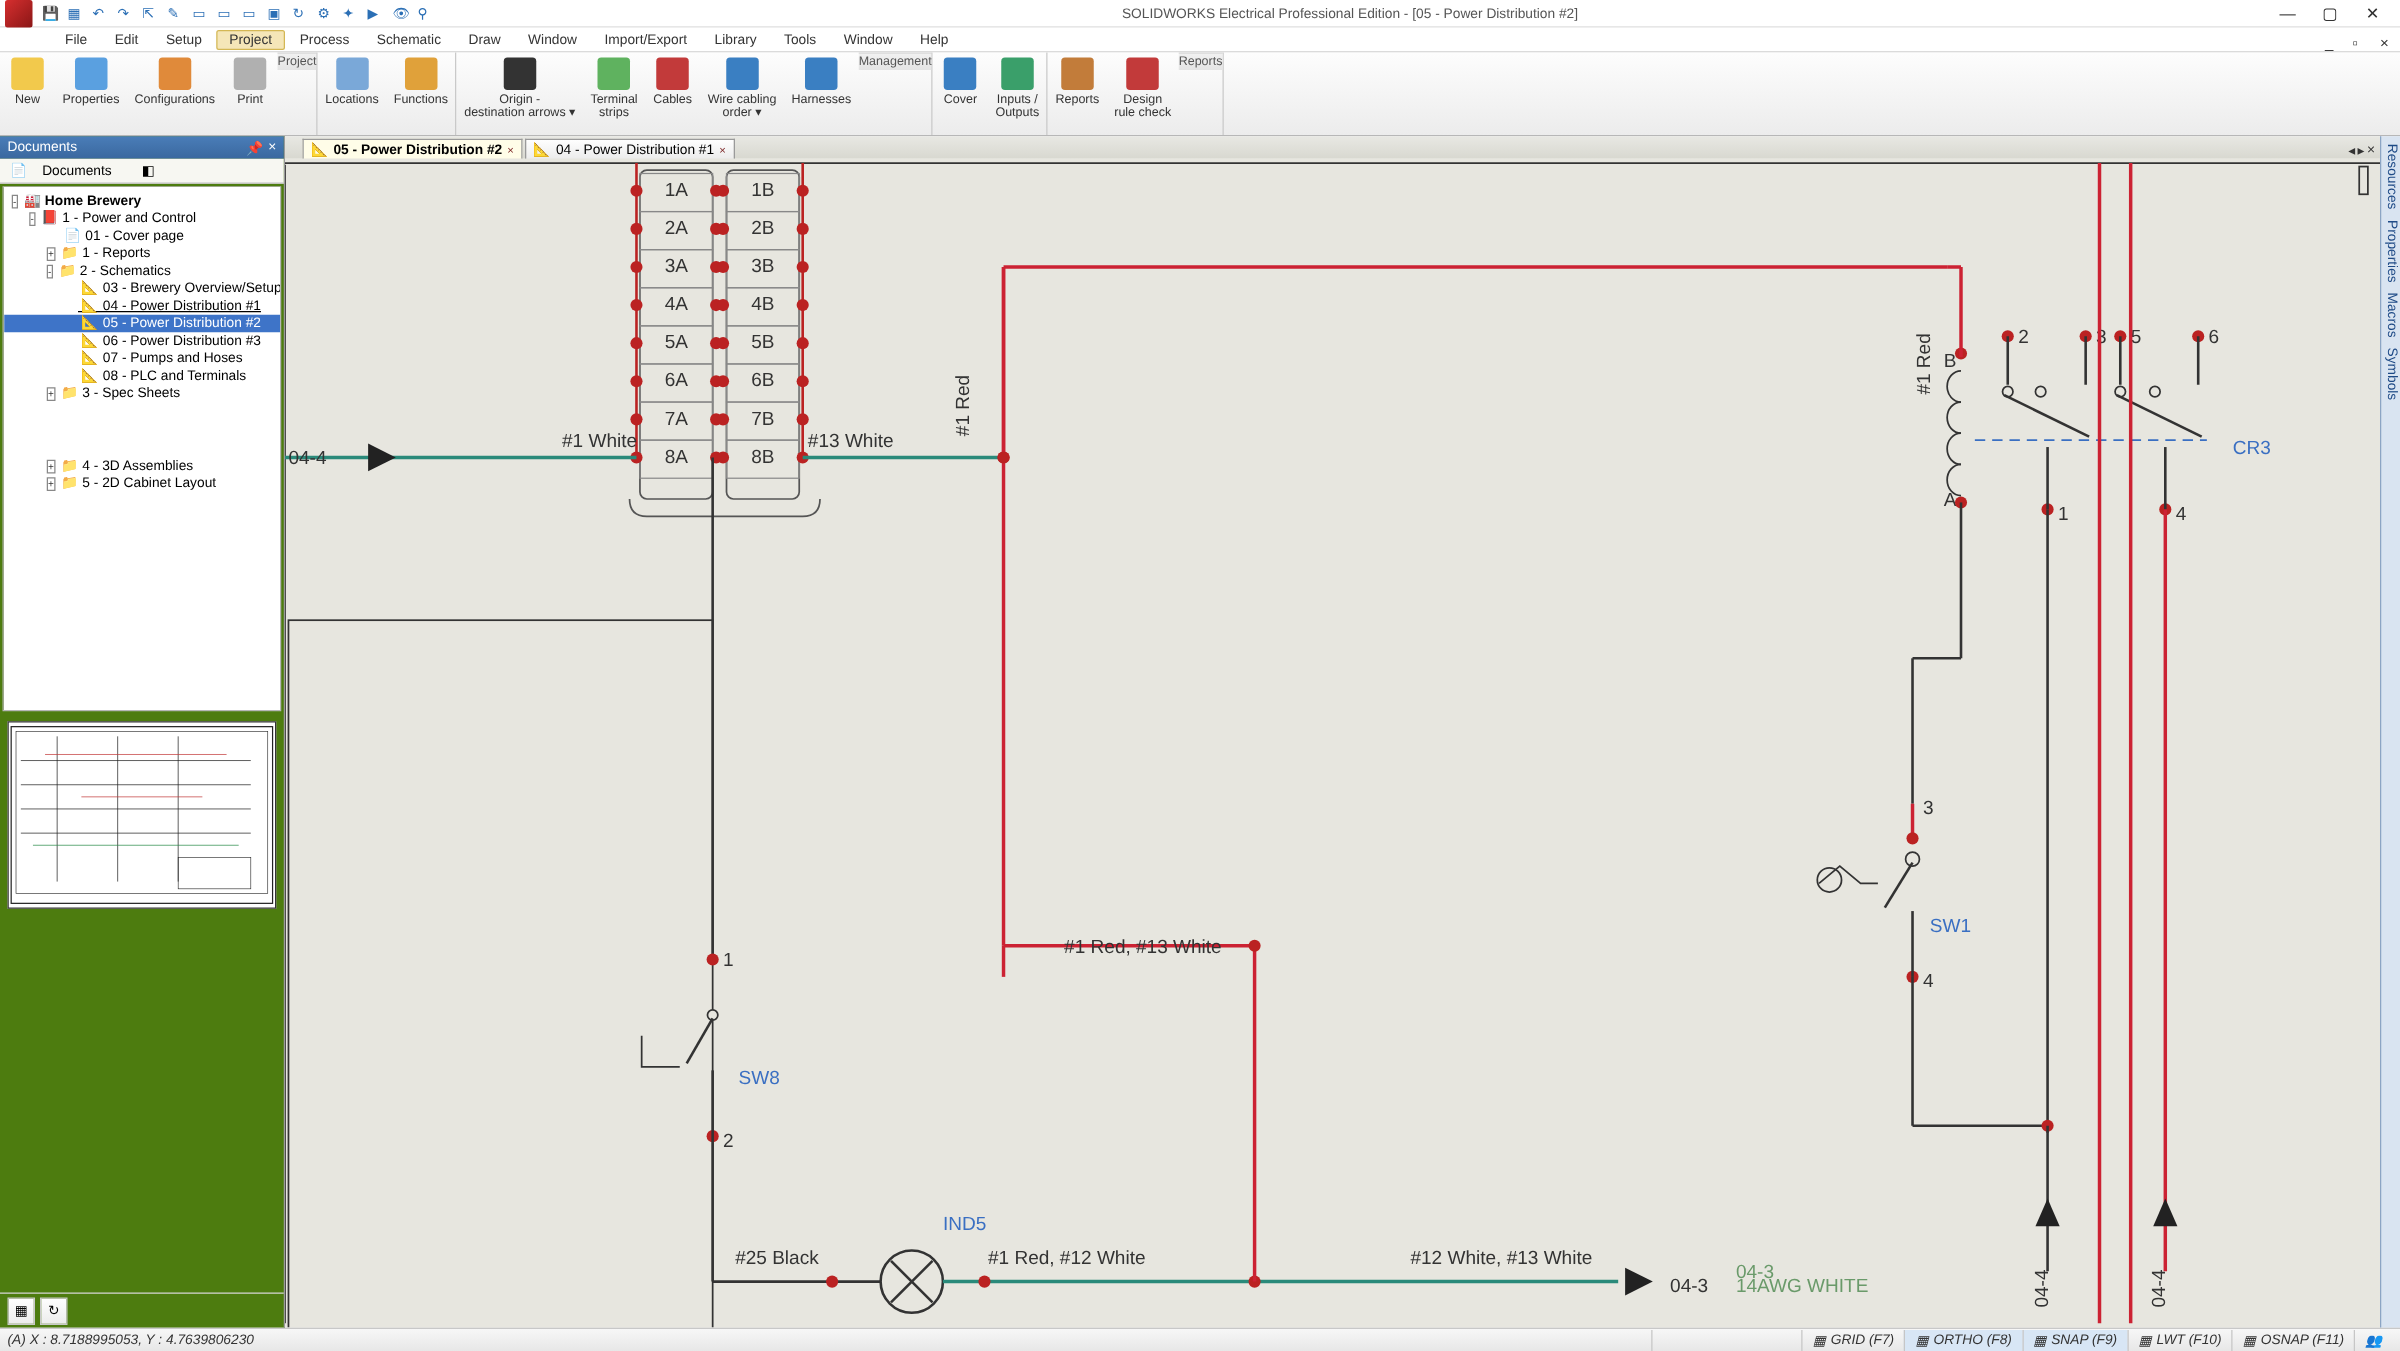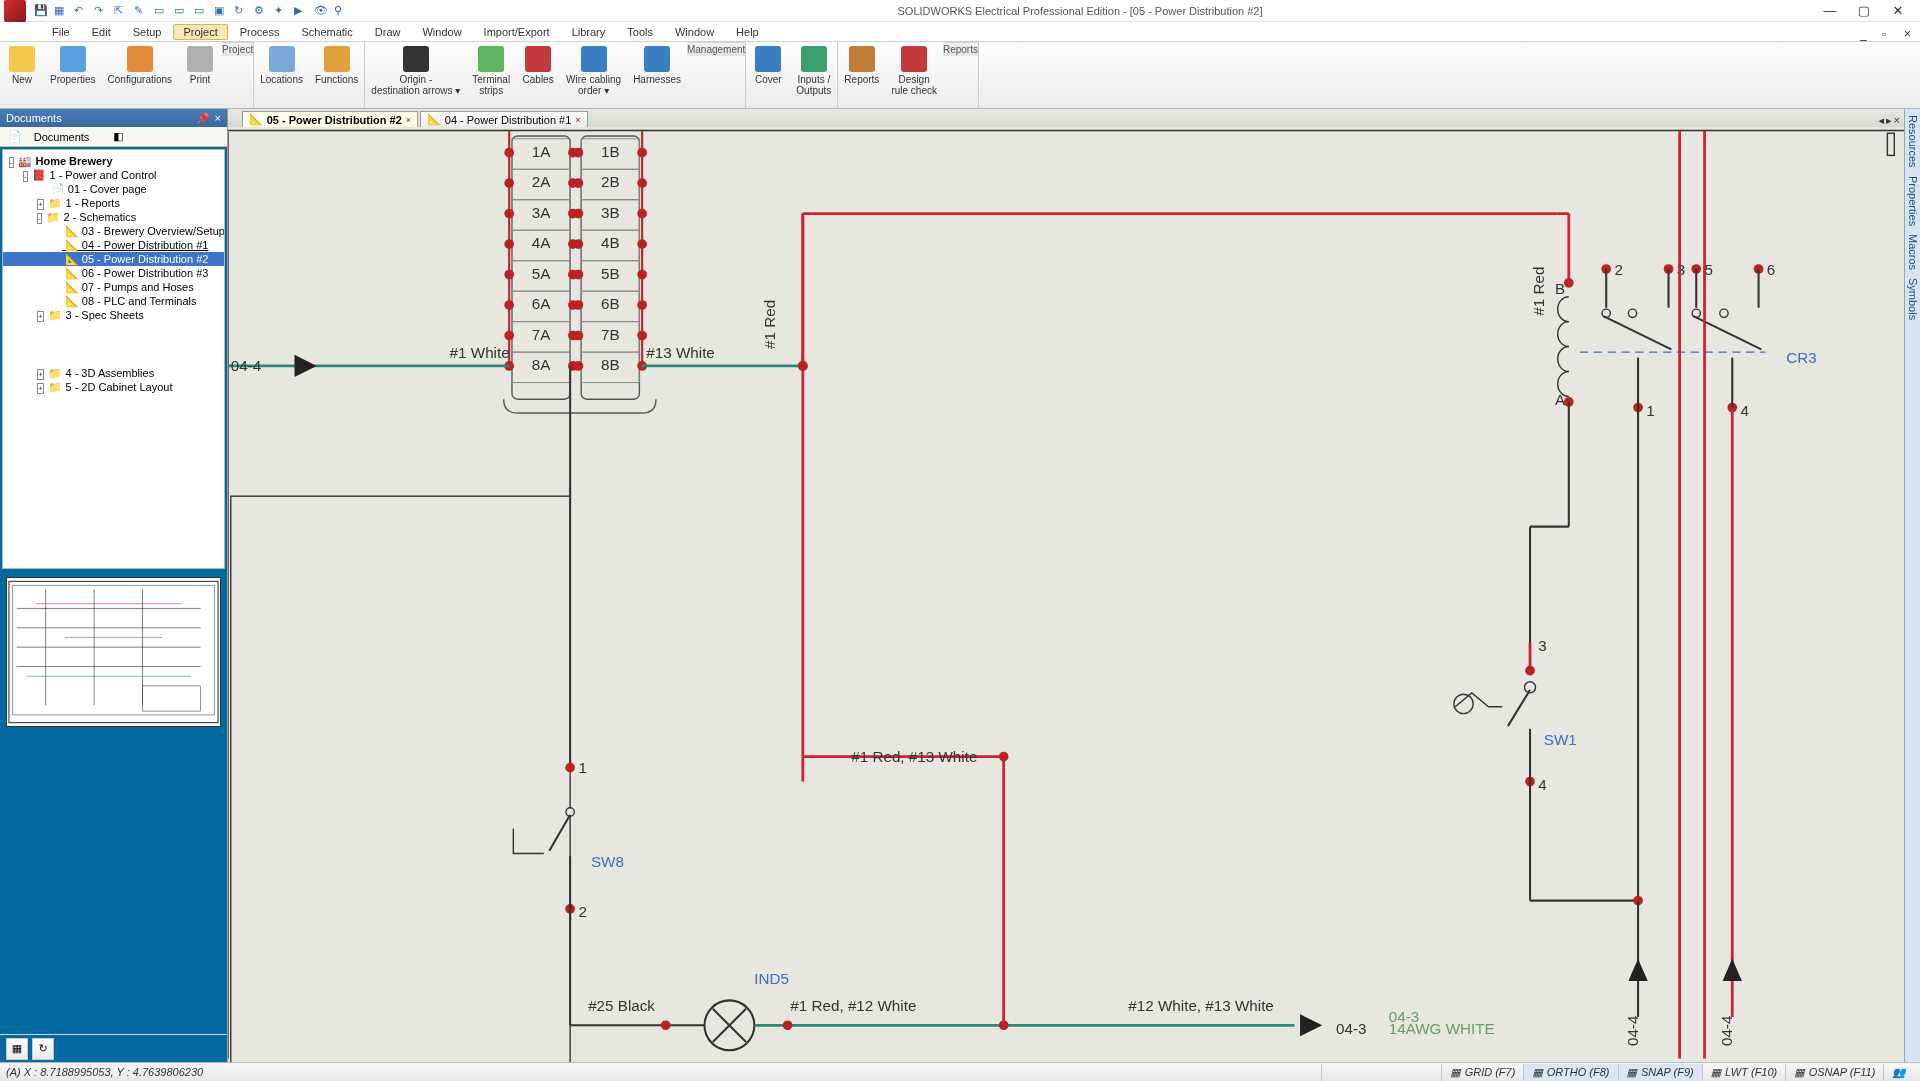--- a/index.html
+++ b/index.html
@@ -27,21 +27,21 @@
 .rgroup .btns { display: flex; flex: 1; }
 .rbtn { display: flex; flex-direction: column; align-items: center; justify-content: flex-start; padding: 4px 6px 0 6px; min-width: 44px; }
 .rbtn .ic { width: 26px; height: 26px; margin-bottom: 2px; }
 .rbtn .lbl { font-size: 10px; text-align: center; line-height: 11px; color: #333; white-space: pre; }
 .rgroup .caption { font-size: 10px; text-align: center; color: #555; background: linear-gradient(#f1f1f1,#e4e4e4); border-top: 1px solid #d6d6d6; height: 14px; line-height: 14px; }
 
 
 .body { display: flex; height: calc(100% - 22px - 20px - 67px - 19px); }
 
 
-.docs { width: 228px; display: flex; flex-direction: column; background: #0369a1; border-right: 1px solid #9a9a9a; }
+.docs { width: 228px; display: flex; flex-direction: column; background: #4d7c0f; border-right: 1px solid #9a9a9a; }
 .panel-hdr { background: linear-gradient(#4a7db8,#3a689f); color: #fff; font-size: 11px; height: 18px; display: flex; align-items: center; padding: 0 6px; }
 .panel-hdr .sp { margin-left: auto; display: flex; gap: 4px; }
 .tabs-local { height: 20px; display: flex; align-items: center; border-bottom: 1px solid #c0c0c0; background: #f7f7f2; }
 .tabs-local span { padding: 2px 8px; display: flex; align-items: center; gap: 4px; }
 .tree { flex: 0 0 auto; height: 420px; border: 1px solid #b6b6b6; margin: 2px; overflow: auto; background: #fff; padding: 4px 0; }
 .tree .exp { width: 9px; height: 9px; border: 1px solid #888; font-size: 8px; line-height: 7px; text-align: center; margin-right: 2px; background:#fff; color:#333;}
 .thumb-area { flex: 1; display: flex; flex-direction: column; }
 .thumb { margin: 6px; height: 150px; border: 1px solid #333; background: #fff; position: relative; }
 .thumb svg { width: 100%; height: 100%; }
 .bottom-buttons { height: 28px; display: flex; align-items: center; gap: 4px; padding: 0 6px; border-top: 1px solid #d6d6d6; }

